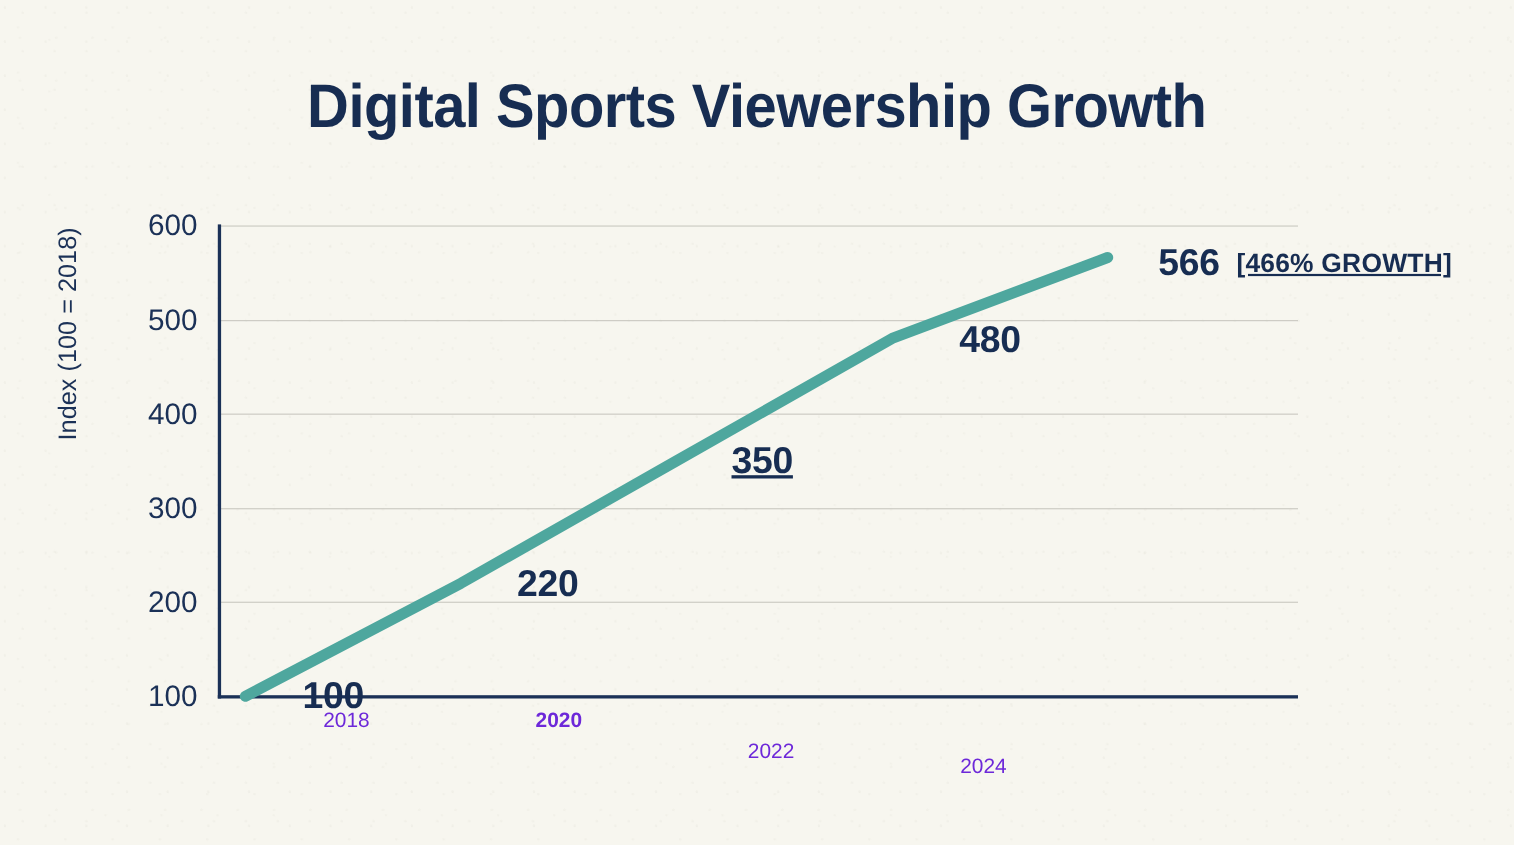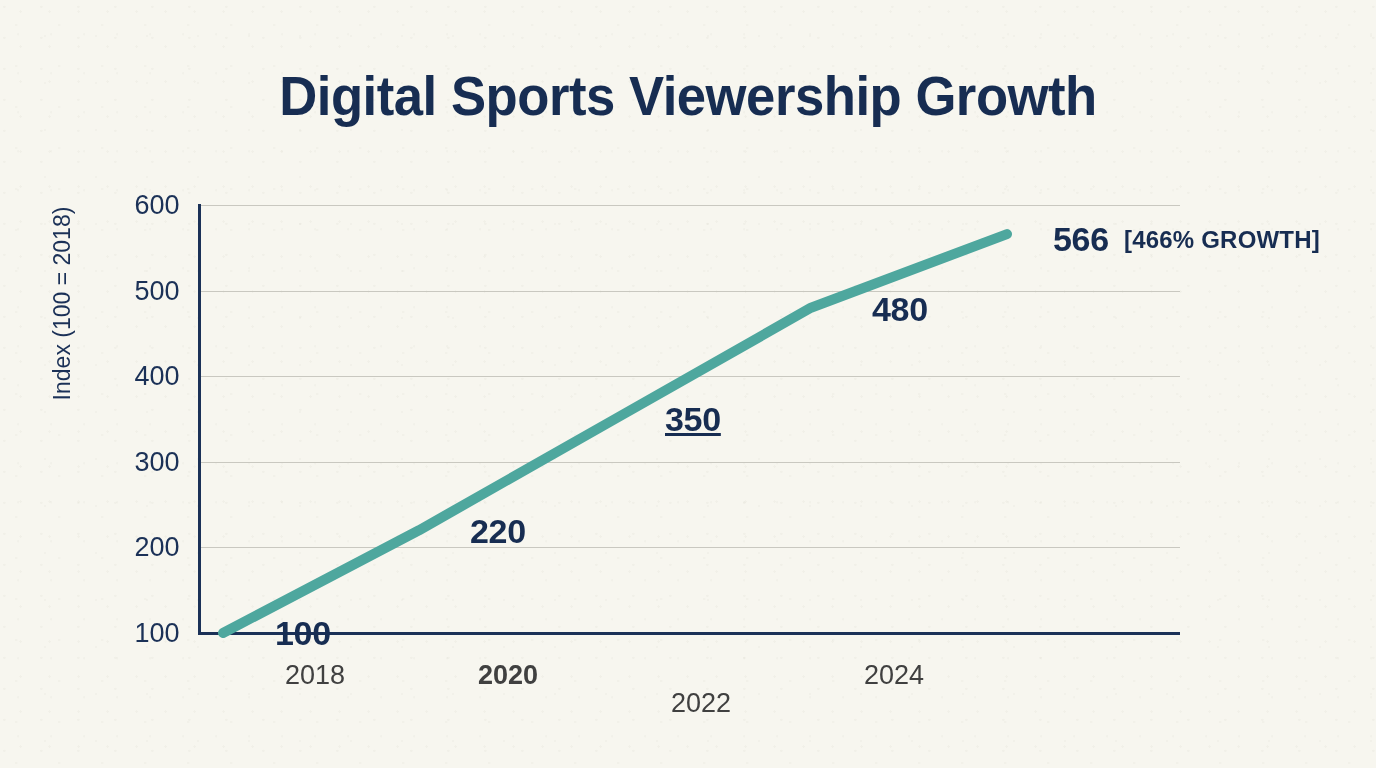--- a/index.html
+++ b/index.html
@@ -96,23 +96,23 @@
   }
   .y-tick-label {
     right: auto;
     width: 80px;
     left: 117px;
     text-align: center;
   }
 
   .x-tick-label {
     position: absolute;
-    top: 660px;
-    font-size: 27px;
-    color: #404040;
+    top: 645px;
+    font-size: 19px;
+    color: #6d28d9;
     width: 140px;
     margin-left: -70px;
     text-align: center;
     font-family: "Liberation Sans", sans-serif;
   }
 
   #y-axis-title {
     position: absolute;
     left: -88px;
     top: 290px;
@@ -179,29 +179,29 @@
   <div class="y-tick-label" style="top:190px;">600</div>
   <div class="y-tick-label" style="top:275.6px;">500</div>
   <div class="y-tick-label" style="top:361.2px;">400</div>
   <div class="y-tick-label" style="top:446.8px;">300</div>
   <div class="y-tick-label" style="top:532.4px;">200</div>
   <div class="y-tick-label" style="top:618px;">100</div>
 
   <div class="x-tick-label" style="left:315px;">2018</div>
   <div class="x-tick-label" style="left:508px;font-weight:bold;">2020</div>
   <div class="x-tick-label" style="left:701px;margin-top:28px;">2022</div>
-  <div class="x-tick-label" style="left:894px;">2024</div>
+  <div class="x-tick-label" style="left:894px;margin-top:42px;">2024</div>
 
   <div id="y-axis-title">Index (100 = 2018)</div>
 
   <svg id="series-svg" viewBox="0 0 1376 768" preserveAspectRatio="none">
     <polyline points="223.0,633.0 419.0,530.3 615.0,419.0 811.0,307.7 1007.0,234.1" fill="none" stroke="#4ea79e" stroke-width="10" stroke-linecap="round" stroke-linejoin="round"></polyline>
   </svg>
 
   <div class="point-label" style="left:275px; top:577px;">100</div>
   <div class="point-label" style="left:470px; top:475px;">220</div>
   <div class="point-label" style="left:665px; top:363px;text-decoration:underline;">350</div>
   <div class="point-label" style="left:872px; top:253px;">480</div>
   <div class="point-label" style="left:1053px; top:183px;">566</div>
 
-  <div id="growth-annotation" style="left:1124px; top:226px;">[466% GROWTH]</div>
+  <div id="growth-annotation" style="left:1124px; top:226px;text-decoration:underline;">[466% GROWTH]</div>
 
 </div>
 
 </body></html>

